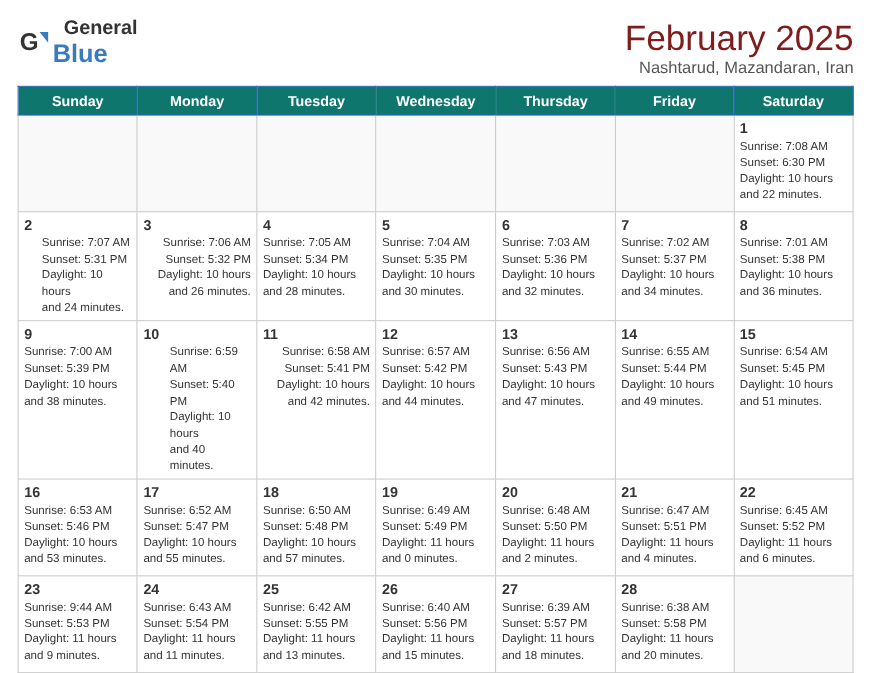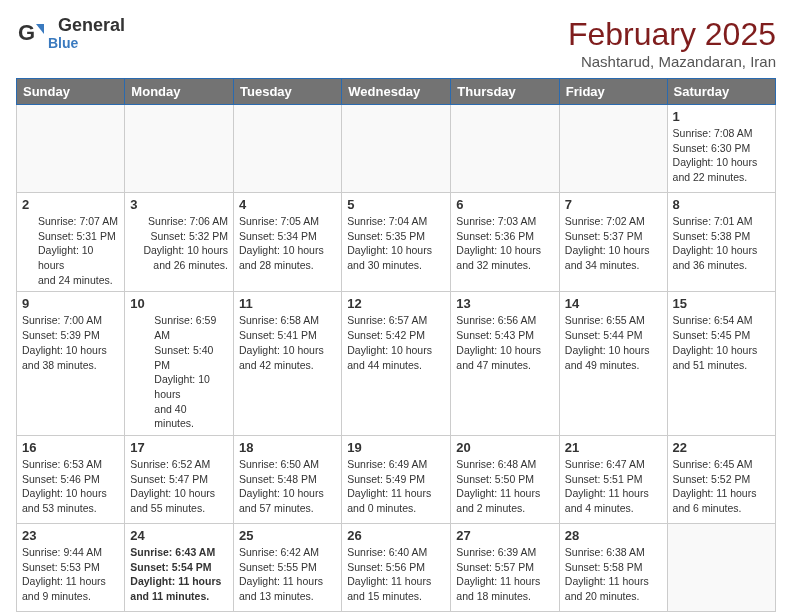--- a/index.html
+++ b/index.html
@@ -25,21 +25,21 @@
       flex-direction: column;
       line-height: 1.1;
     }
     .logo-general {
       font-size: 18px;
       font-weight: bold;
       color: #333;
       margin-left: 10px;
     }
     .logo-blue {
-      font-size: 14px;
+      font-size: 23px;
       font-weight: bold;
       color: #3a7abf;
     }
     .logo-icon {
       width: 28px;
       height: 28px;
       margin-right: 4px;
     }
     .title-block {
       text-align: right;
@@ -52,23 +52,23 @@
     .subtitle {
       font-size: 15px;
       color: #555;
     }
     .calendar {
       width: 100%;
       border-collapse: collapse;
       border: 1px solid #ccc;
     }
     .calendar th {
-      background: #737373;
+      background: #0f766e;
       color: #fff;
-      text-align: left;
+      text-align: center;
       padding: 5px 6px;
       font-size: 13px;
       border: 1px solid #2a6aaf;
     }
     .calendar td {
       vertical-align: top;
       border: 1px solid #ccc;
       padding: 4px 5px;
       width: 110px;
       min-height: 80px;
@@ -203,21 +203,21 @@
         </td>
         <td>
           <span class="day-num">10</span>
           <div class="day-info" style="white-space: pre-line; margin-left: 24px;">Sunrise: 6:59 AM
 Sunset: 5:40 PM
 Daylight: 10 hours
 and 40 minutes.</div>
         </td>
         <td>
           <span class="day-num">11</span>
-          <div class="day-info" style="white-space: pre-line;">Sunrise: 6:58 AM
+          <div class="day-info" style="white-space: pre-line; text-align: right;">Sunrise: 6:58 AM
 Sunset: 5:41 PM
 Daylight: 10 hours
 and 42 minutes.</div>
         </td>
         <td>
           <span class="day-num">12</span>
           <div class="day-info" style="white-space: pre-line;">Sunrise: 6:57 AM
 Sunset: 5:42 PM
 Daylight: 10 hours
 and 44 minutes.</div>
@@ -298,21 +298,21 @@
       <tr class="week-row">
         <td>
           <span class="day-num">23</span>
           <div class="day-info" style="white-space: pre-line;">Sunrise: 9:44 AM
 Sunset: 5:53 PM
 Daylight: 11 hours
 and 9 minutes.</div>
         </td>
         <td>
           <span class="day-num">24</span>
-          <div class="day-info" style="white-space: pre-line; font-weight: bold;">Sunrise: 6:43 AM
+          <div class="day-info" style="white-space: pre-line;">Sunrise: 6:43 AM
 Sunset: 5:54 PM
 Daylight: 11 hours
 and 11 minutes.</div>
         </td>
         <td>
           <span class="day-num">25</span>
           <div class="day-info" style="white-space: pre-line;">Sunrise: 6:42 AM
 Sunset: 5:55 PM
 Daylight: 11 hours
 and 13 minutes.</div>

